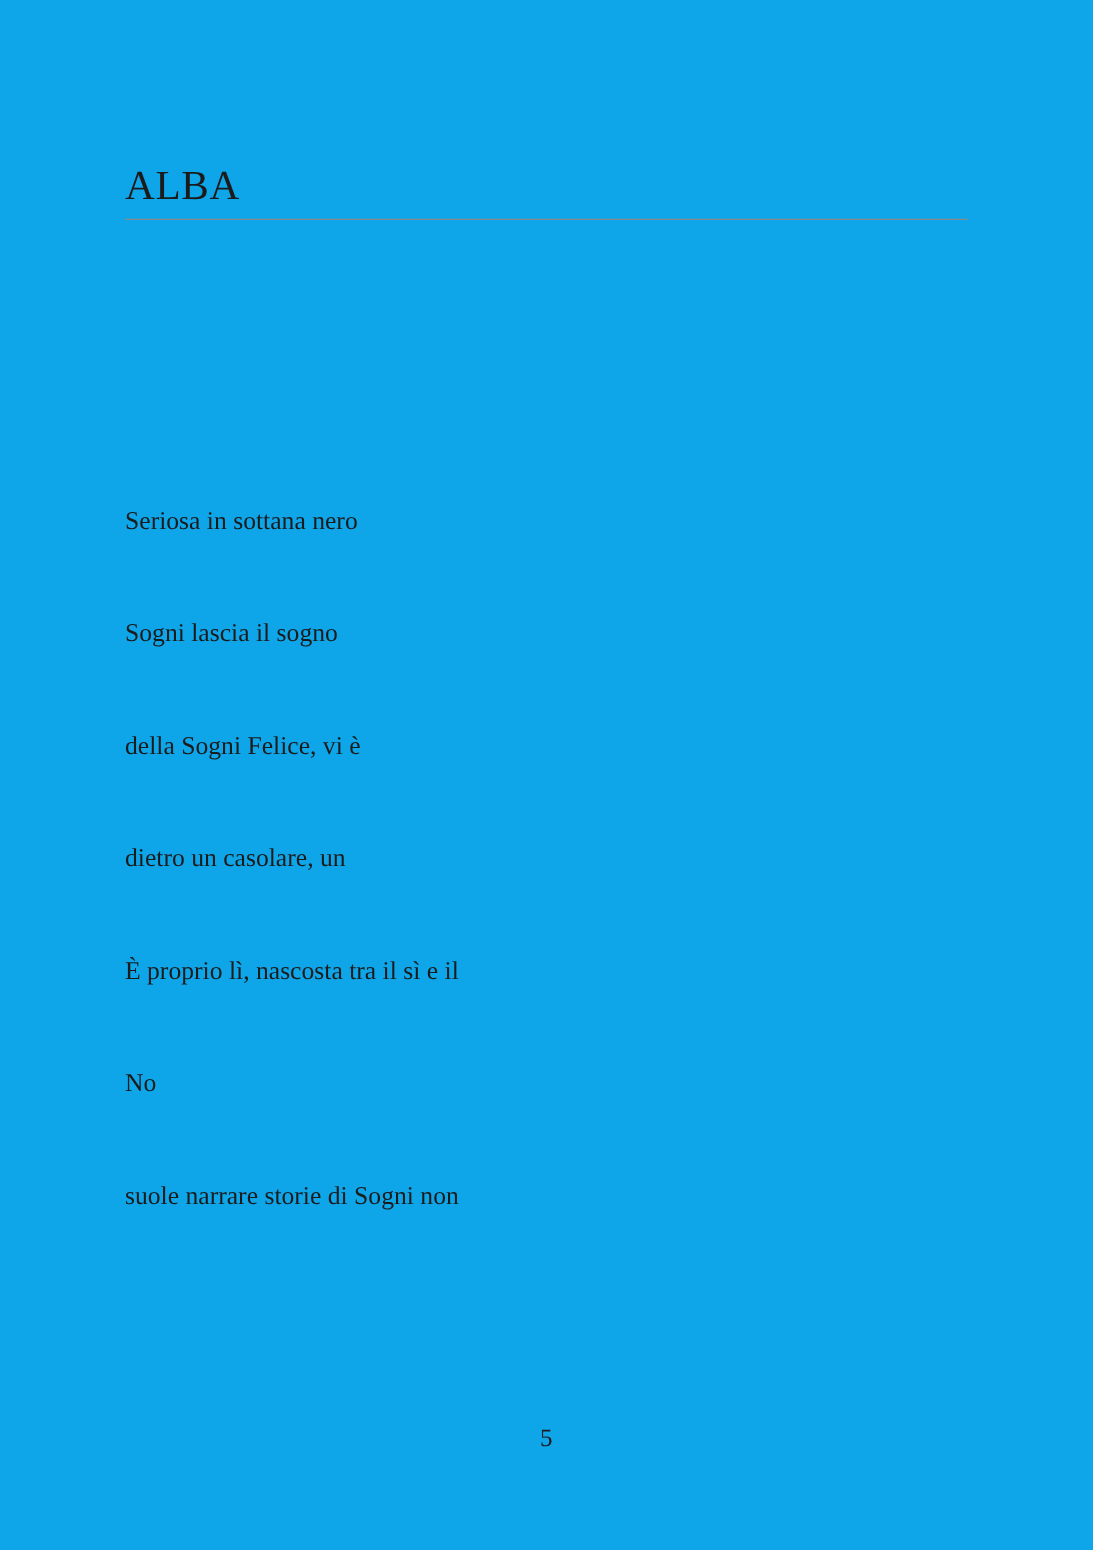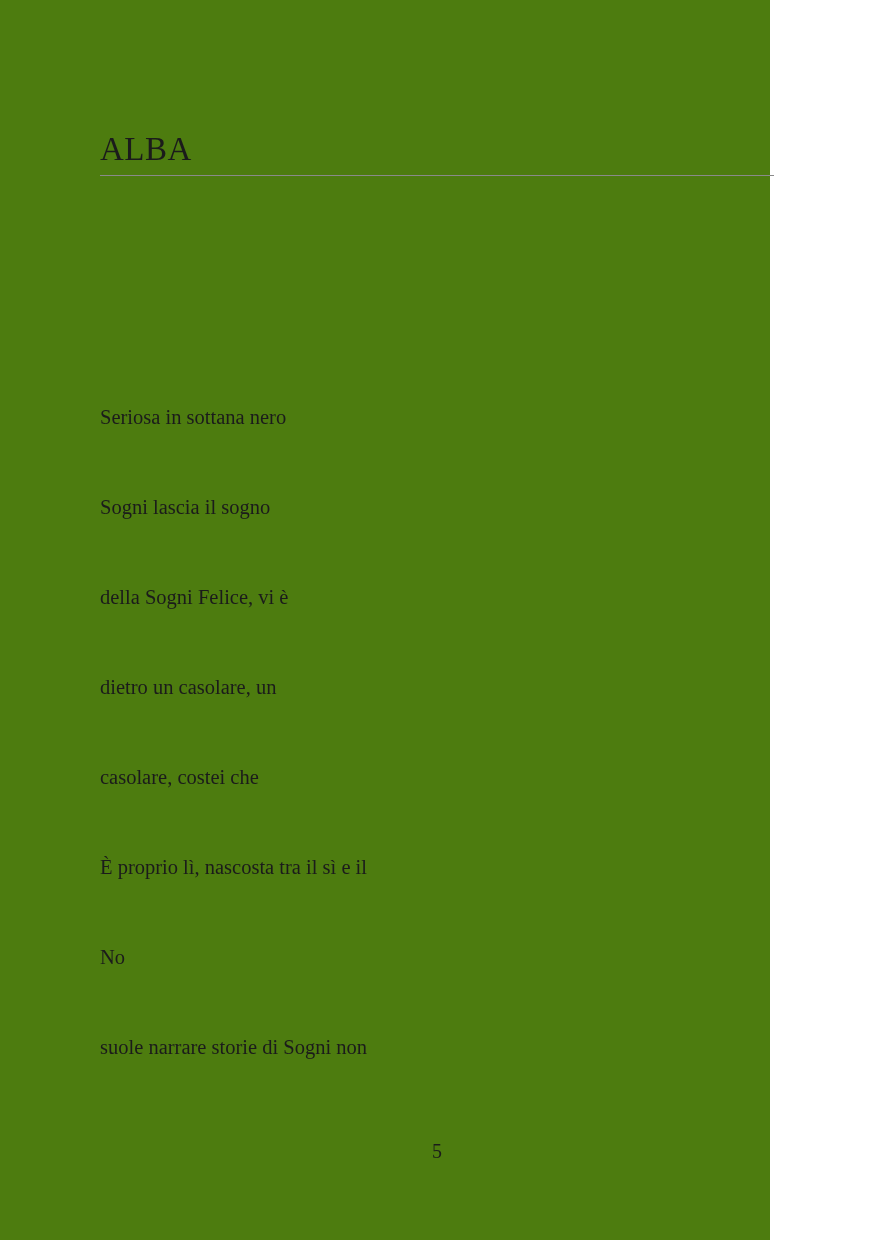--- a/index.html
+++ b/index.html
@@ -12,23 +12,23 @@
     height: 1240px;
     font-family: "Liberation Serif", serif;
     color: #1a1a1a;
     position: relative;
     overflow: hidden;
   }
   .page {
     position: absolute;
     left: 0;
     top: 0;
-    width: 770px;
+    width: 874px;
     height: 1240px;
-    background: #4d7c0f;
+    background: #0ea5e9;
   }
   .content {
     position: absolute;
     left: 100px;
     top: 0;
     width: 674px;
   }
   .poem-title {
     font-family: "Liberation Serif", serif;
     font-size: 33px;
@@ -82,21 +82,20 @@
     <h1 class="poem-title">ALBA</h1>
 
     <div class="title-rule"></div>
 
     <div class="poem-body">
       <p class="stanza">
         <span class="line">Seriosa in sottana nero</span>
         <span class="line">Sogni lascia il sogno</span>
         <span class="line">della Sogni Felice, vi è</span>
         <span class="line">dietro un casolare, un</span>
-        <span class="line">casolare, costei che</span>
         <span class="line">È proprio lì, nascosta tra il sì e il</span>
         <span class="line">No</span>
         <span class="line">suole narrare storie di Sogni non</span>
         
         
         
         
         
         
         

